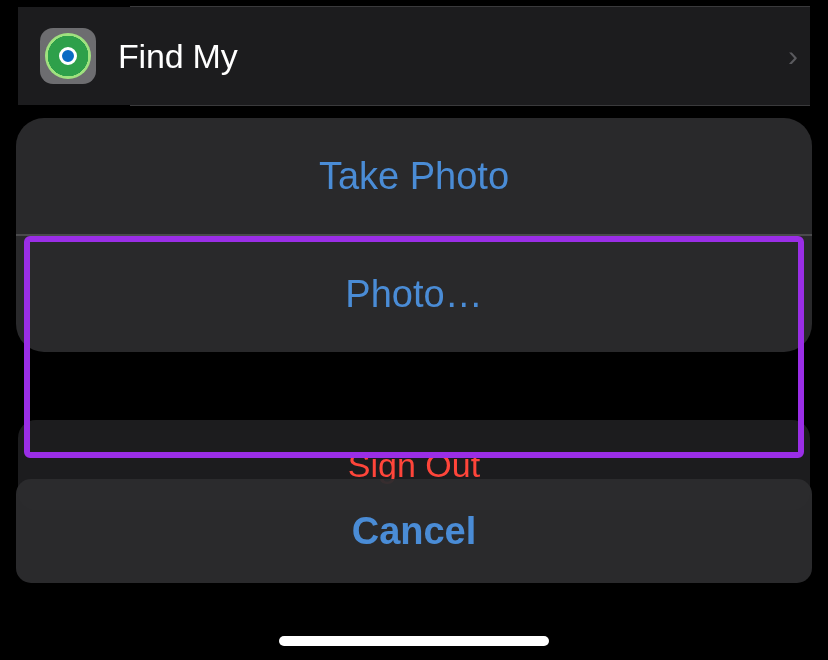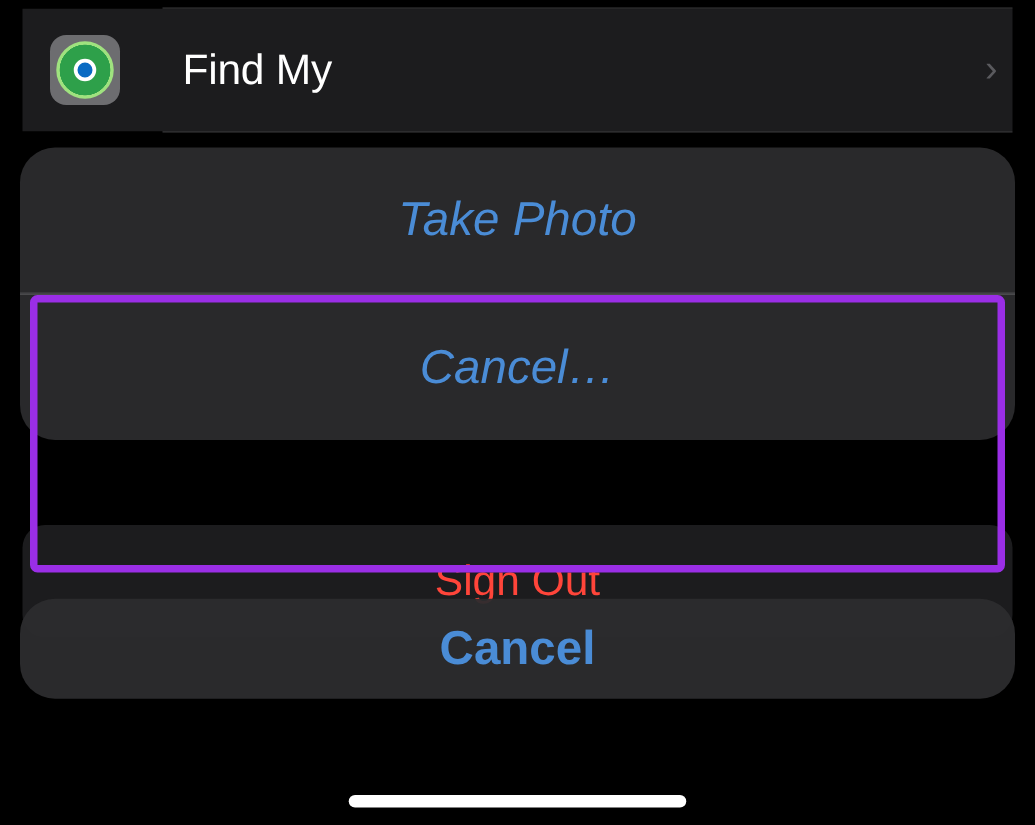--- a/index.html
+++ b/index.html
@@ -1,19 +1,18 @@
 <!DOCTYPE html>
 <html><head>
   <meta charset="utf-8">
   <style>
     * {
       margin: 0;
       padding: 0;
       box-sizing: border-box;
-      gap: 28px;
     }
     body {
       width: 828px;
       height: 660px;
       background: #000;
       font-family: -apple-system, BlinkMacSystemFont, "Segoe UI", Helvetica, Arial, sans-serif;
       position: relative;
       overflow: hidden;
     }
     .bg-row-separator-top {
@@ -116,21 +115,20 @@
       overflow: hidden;
     }
     .sheet-option {
       height: 116px;
       display: flex;
       align-items: center;
       justify-content: center;
       color: #4a8cd6;
       font-size: 38px;
       letter-spacing: 0px;
-      font-style: italic;
     }
     .sheet-sep {
       height: 1px;
       background: #4a4a4c;
     }
     .highlight-box {
       position: absolute;
       left: 24px;
       right: 24px;
       top: 236px;
@@ -138,22 +136,22 @@
       border: 6px solid #9a2ee6;
       border-radius: 6px;
       pointer-events: none;
       z-index: 50;
     }
     .cancel-btn {
       position: absolute;
       left: 16px;
       right: 16px;
       top: 479px;
-      height: 80px;
-      border-radius: 28px;
+      height: 104px;
+      border-radius: 15px;
       background: rgba(44,44,46,0.95);
       display: flex;
       align-items: center;
       justify-content: center;
       color: #4a8cd6;
       font-size: 38px;
       font-weight: 600;
     }
     .home-indicator {
       position: absolute;
@@ -187,21 +185,21 @@
   <span>Sign Out</span>
 </div>
 
 <div class="sheet">
   <div class="sheet-option">
     <span>Take Photo</span>
   </div>
   <div class="sheet-sep"></div>
   <div class="sheet-sep"></div>
   <div class="sheet-option">
-    <span>Cancel…</span>
+    <span>Photo…</span>
   </div>
 </div>
 
 <div class="highlight-box"></div>
 
 <div class="cancel-btn">
   <span>Cancel</span>
 </div>
 
 <div class="home-indicator"></div>

